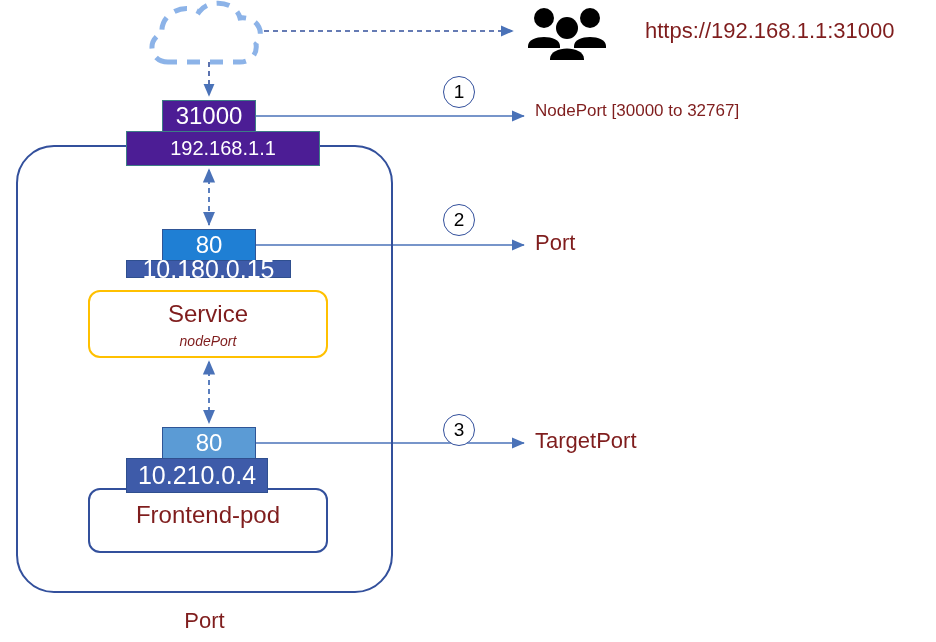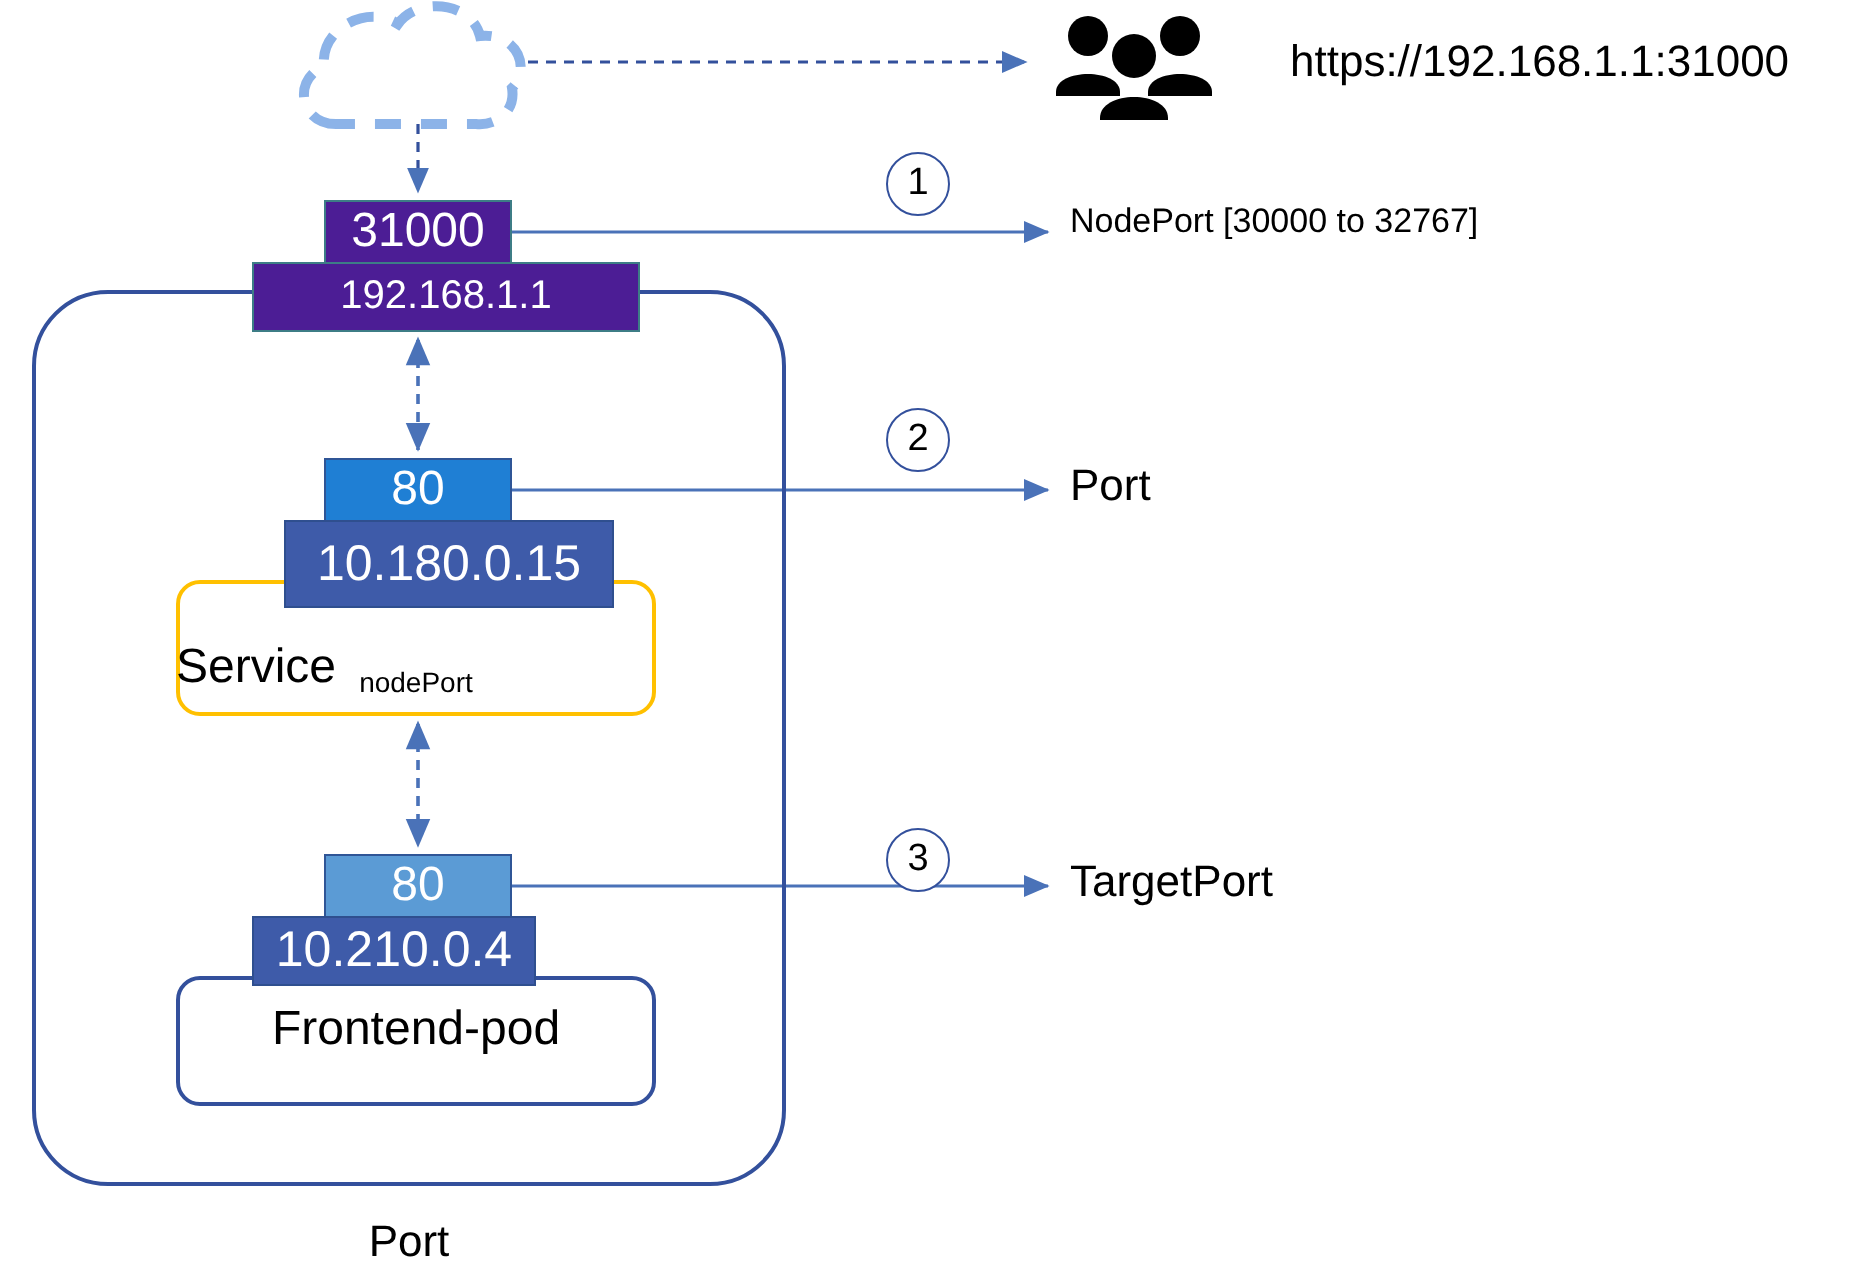--- a/index.html
+++ b/index.html
@@ -35,21 +35,21 @@
     white-space: nowrap;
   }
   .chip-teal       { background: #4c1d95; border-color: #3d7d86; }
   .chip-brightblue { background: #1f7fd4; border-color: #2f5596; }
   .chip-darkblue   { background: #3e5ba9; border-color: #2f4f8f; }
   .chip-lightblue  { background: #5b9bd5; border-color: #2f5596; }
 
   #chip-nodeport   { left:162px; top:100px;  width:94px;  height:32px; font-size:24px; }
   #chip-nodeip     { left:126px; top:131px;  width:194px; height:35px; font-size:20px; }
   #chip-svcport    { left:162px; top:229px;  width:94px;  height:32px; font-size:24px; }
-  #chip-svcip      { left:142px; top:260px;  width:165px; height:44px; font-size:25px; }
+  #chip-svcip      { left:126px; top:260px;  width:165px; height:18px; font-size:25px; }
   #chip-podport    { left:162px; top:427px;  width:94px;  height:32px; font-size:24px; }
   #chip-podip      { left:126px; top:458px;  width:142px; height:35px; font-size:25px; }
 
   
   .round-box {
     position: absolute;
     box-sizing: border-box;
     background: transparent;
   }
   #node-box {
@@ -64,25 +64,25 @@
   }
   #pod-box {
     left: 88px; top: 488px; width: 240px; height: 65px;
     border: 2px solid #33509c;
     border-radius: 12px;
   }
 
   
   .txt {
     position: absolute;
-    color: #000000;
+    color: #7f1d1d;
     white-space: nowrap;
   }
-  #service-title  { left:88px; top:300px; width:240px; font-size:24px;margin-top:20px; }
-  #service-sub    { left:88px; top:333px; width:240px; text-align:center; font-size:14px; }
+  #service-title  { left:88px; top:300px; width:240px; text-align:center; font-size:24px; }
+  #service-sub    { left:88px; top:333px; width:240px; text-align:center; font-size:14px;font-style:italic; }
   #pod-title      { left:88px; top:501px; width:240px; text-align:center; font-size:24px; }
   #node-title     { left:16px; top:608px; width:377px; text-align:center; font-size:22px; }
 
   #label-nodeport   { left:535px; top:101px; font-size:17px; }
   #label-port       { left:535px; top:230px; font-size:22px; }
   #label-targetport { left:535px; top:428px; font-size:22px; }
   #url-text         { left:645px; top:18px;  font-size:22px; }
 
   
   .step-circle {

